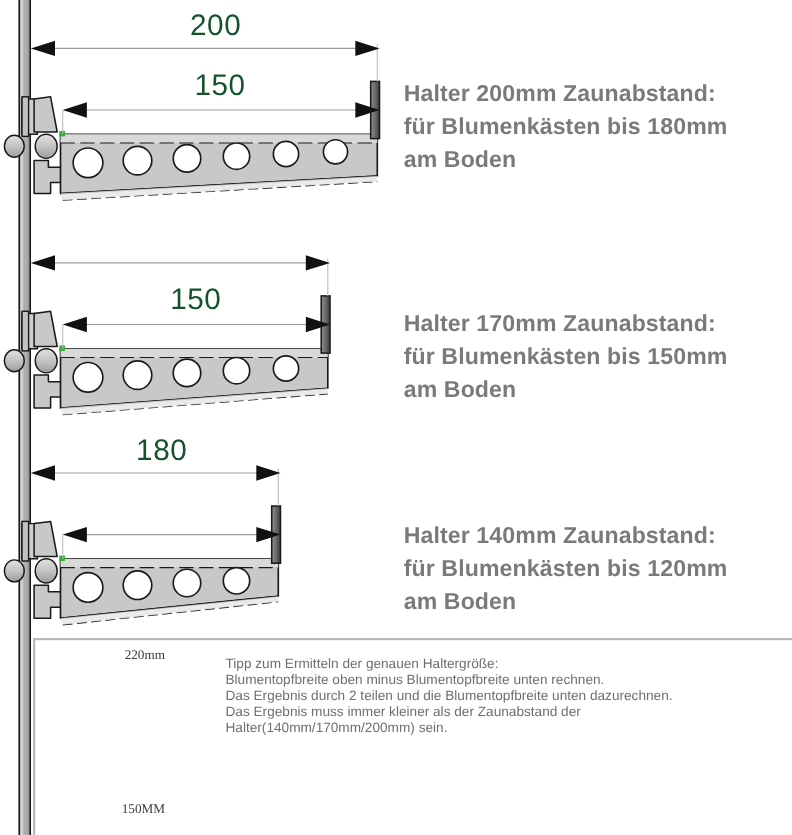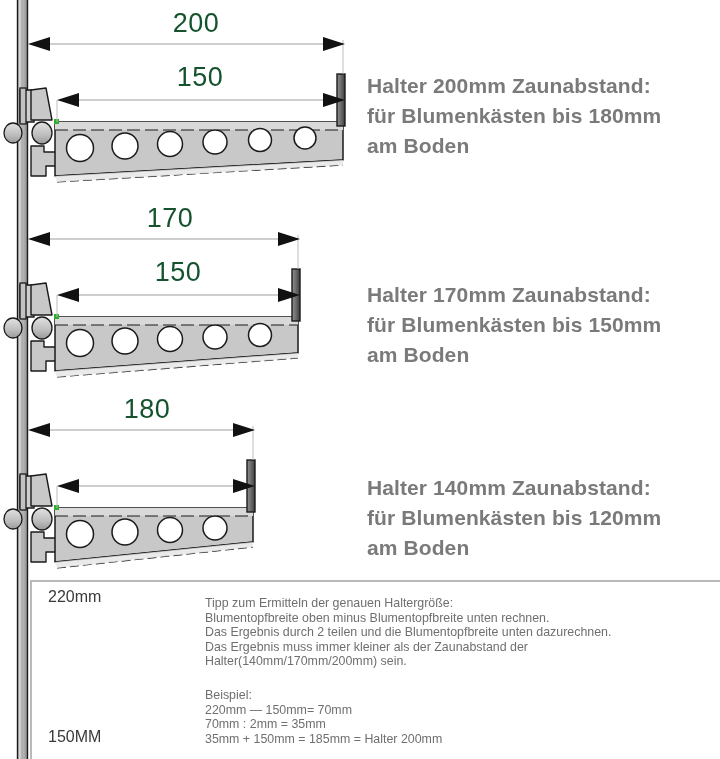--- a/index.html
+++ b/index.html
@@ -42,23 +42,23 @@
     font-size: 12.4px;
     line-height: 14.6px;
     font-weight: normal;
     white-space: pre-line;
     font-family: "Liberation Sans", "DejaVu Sans", sans-serif;
   }
   .tip-col.second { top: 688px; }
   .potlabel {
     position: absolute;
     color: #3a3a3a;
-    font-size: 16px;
-    font-family: Liberation Sans, sans-serif;
-    text-align: left;
+    font-size: 12px;
+    font-family: Liberation Serif, serif;
+    text-align: right;
   }
   .dimnum {
     position: absolute;
     color: #14532d;
     font-size: 27px;
     font-family: "Liberation Sans", "DejaVu Sans", sans-serif;
     text-align: center;
     letter-spacing: 0.5px;
   }
 </style>
@@ -255,21 +255,20 @@
         <line x1="136" y1="722" x2="136" y2="752" stroke="#bdbdbd" stroke-width="1"></line>
       </g>
     </g>
   </svg>
 
   <div class="tipbox"></div>
 
   <div class="dimnum" style="left:136px; top:8px;  width:120px;">200</div>
   <div class="dimnum" style="left:140px; top:62px; width:120px;">150</div>
 
-  <div class="dimnum" style="left:110px; top:203px; width:120px;">170</div>
   <div class="dimnum" style="left:118px; top:257px; width:120px;">150</div>
 
   <div class="dimnum" style="left:87px;  top:394px; width:120px;">180</div>
 
   <div class="brk-text" style="left:367px; top:71px;">Halter 200mm Zaunabstand:
 für Blumenkästen bis 180mm
 am Boden</div>
   <div class="brk-text" style="left:367px; top:280px;">Halter 170mm Zaunabstand:
 für Blumenkästen bis 150mm
 am Boden</div>
@@ -278,18 +277,14 @@
 am Boden</div>
 
   <div class="potlabel" style="left:48px; top:588px; width:102px;">220mm</div>
   <div class="potlabel" style="left:48px; top:728px; width:102px;">150MM</div>
 
   <div class="tip-col">Tipp zum Ermitteln der genauen Haltergröße:
 Blumentopfbreite oben minus Blumentopfbreite unten rechnen.
 Das Ergebnis durch 2 teilen und die Blumentopfbreite unten dazurechnen.
 Das Ergebnis muss immer kleiner als der Zaunabstand der
 Halter(140mm/170mm/200mm) sein.</div>
-  <div class="tip-col second">Beispiel:
-220mm — 150mm= 70mm
-70mm : 2mm = 35mm
-35mm + 150mm = 185mm = Halter 200mm</div>
 
 </div>
 
 </body></html>

